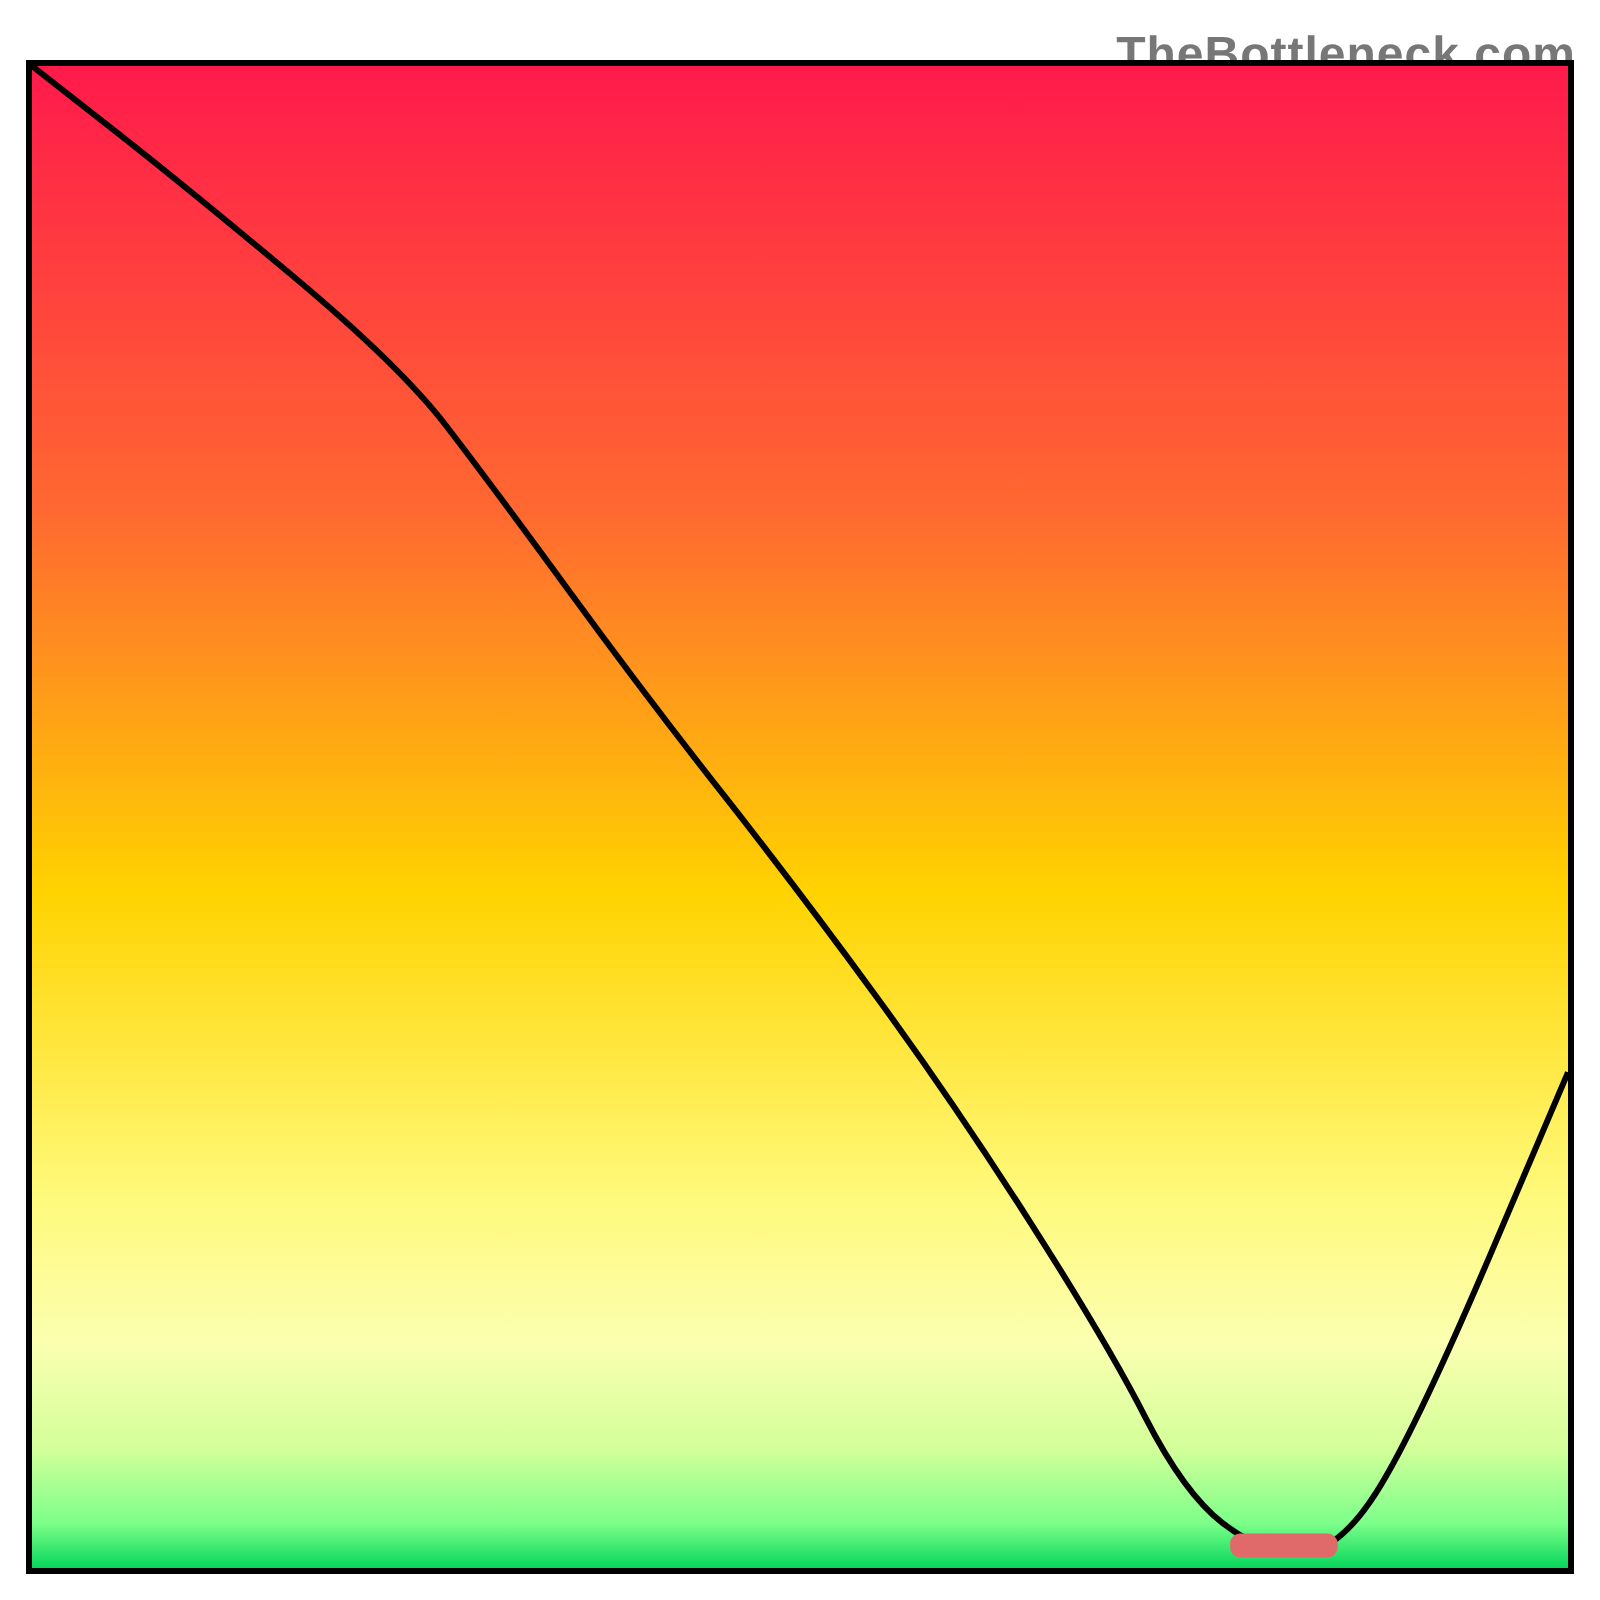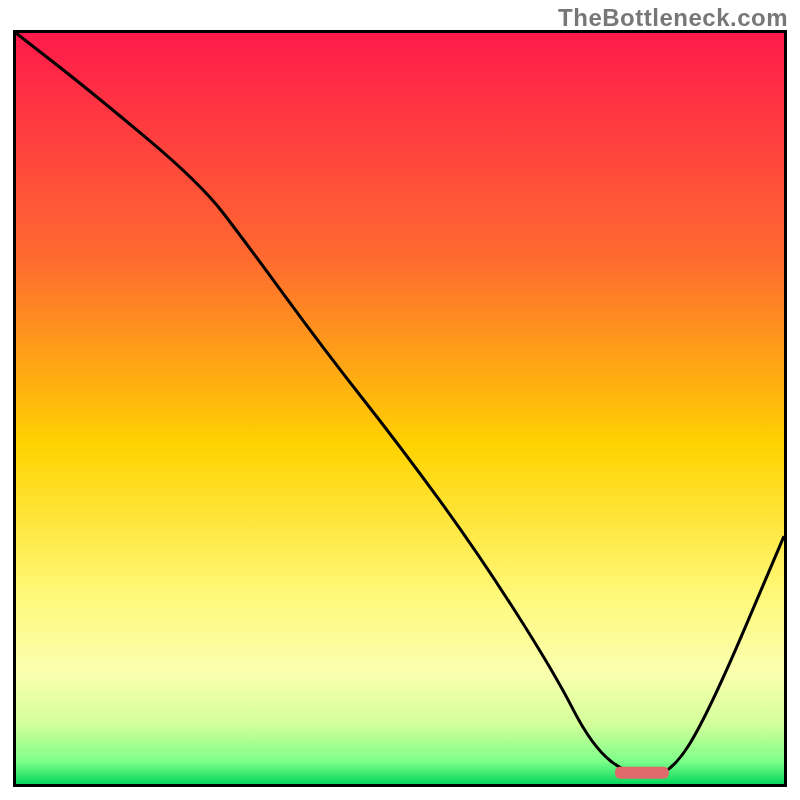--- a/index.html
+++ b/index.html
@@ -10,21 +10,21 @@
     background: #ffffff;
     font-family: Arial, Helvetica, sans-serif;
   }
   .container {
     position: relative;
     width: 800px;
     height: 800px;
   }
   .watermark {
     position: absolute;
-    top: 4px;
+    top: 14px;
     right: 12px;
     font-size: 24px;
     font-weight: bold;
     color: #777;
     letter-spacing: 0.5px;
   }
   .plot-frame {
     position: absolute;
     left: 13px;
     top: 30px;

